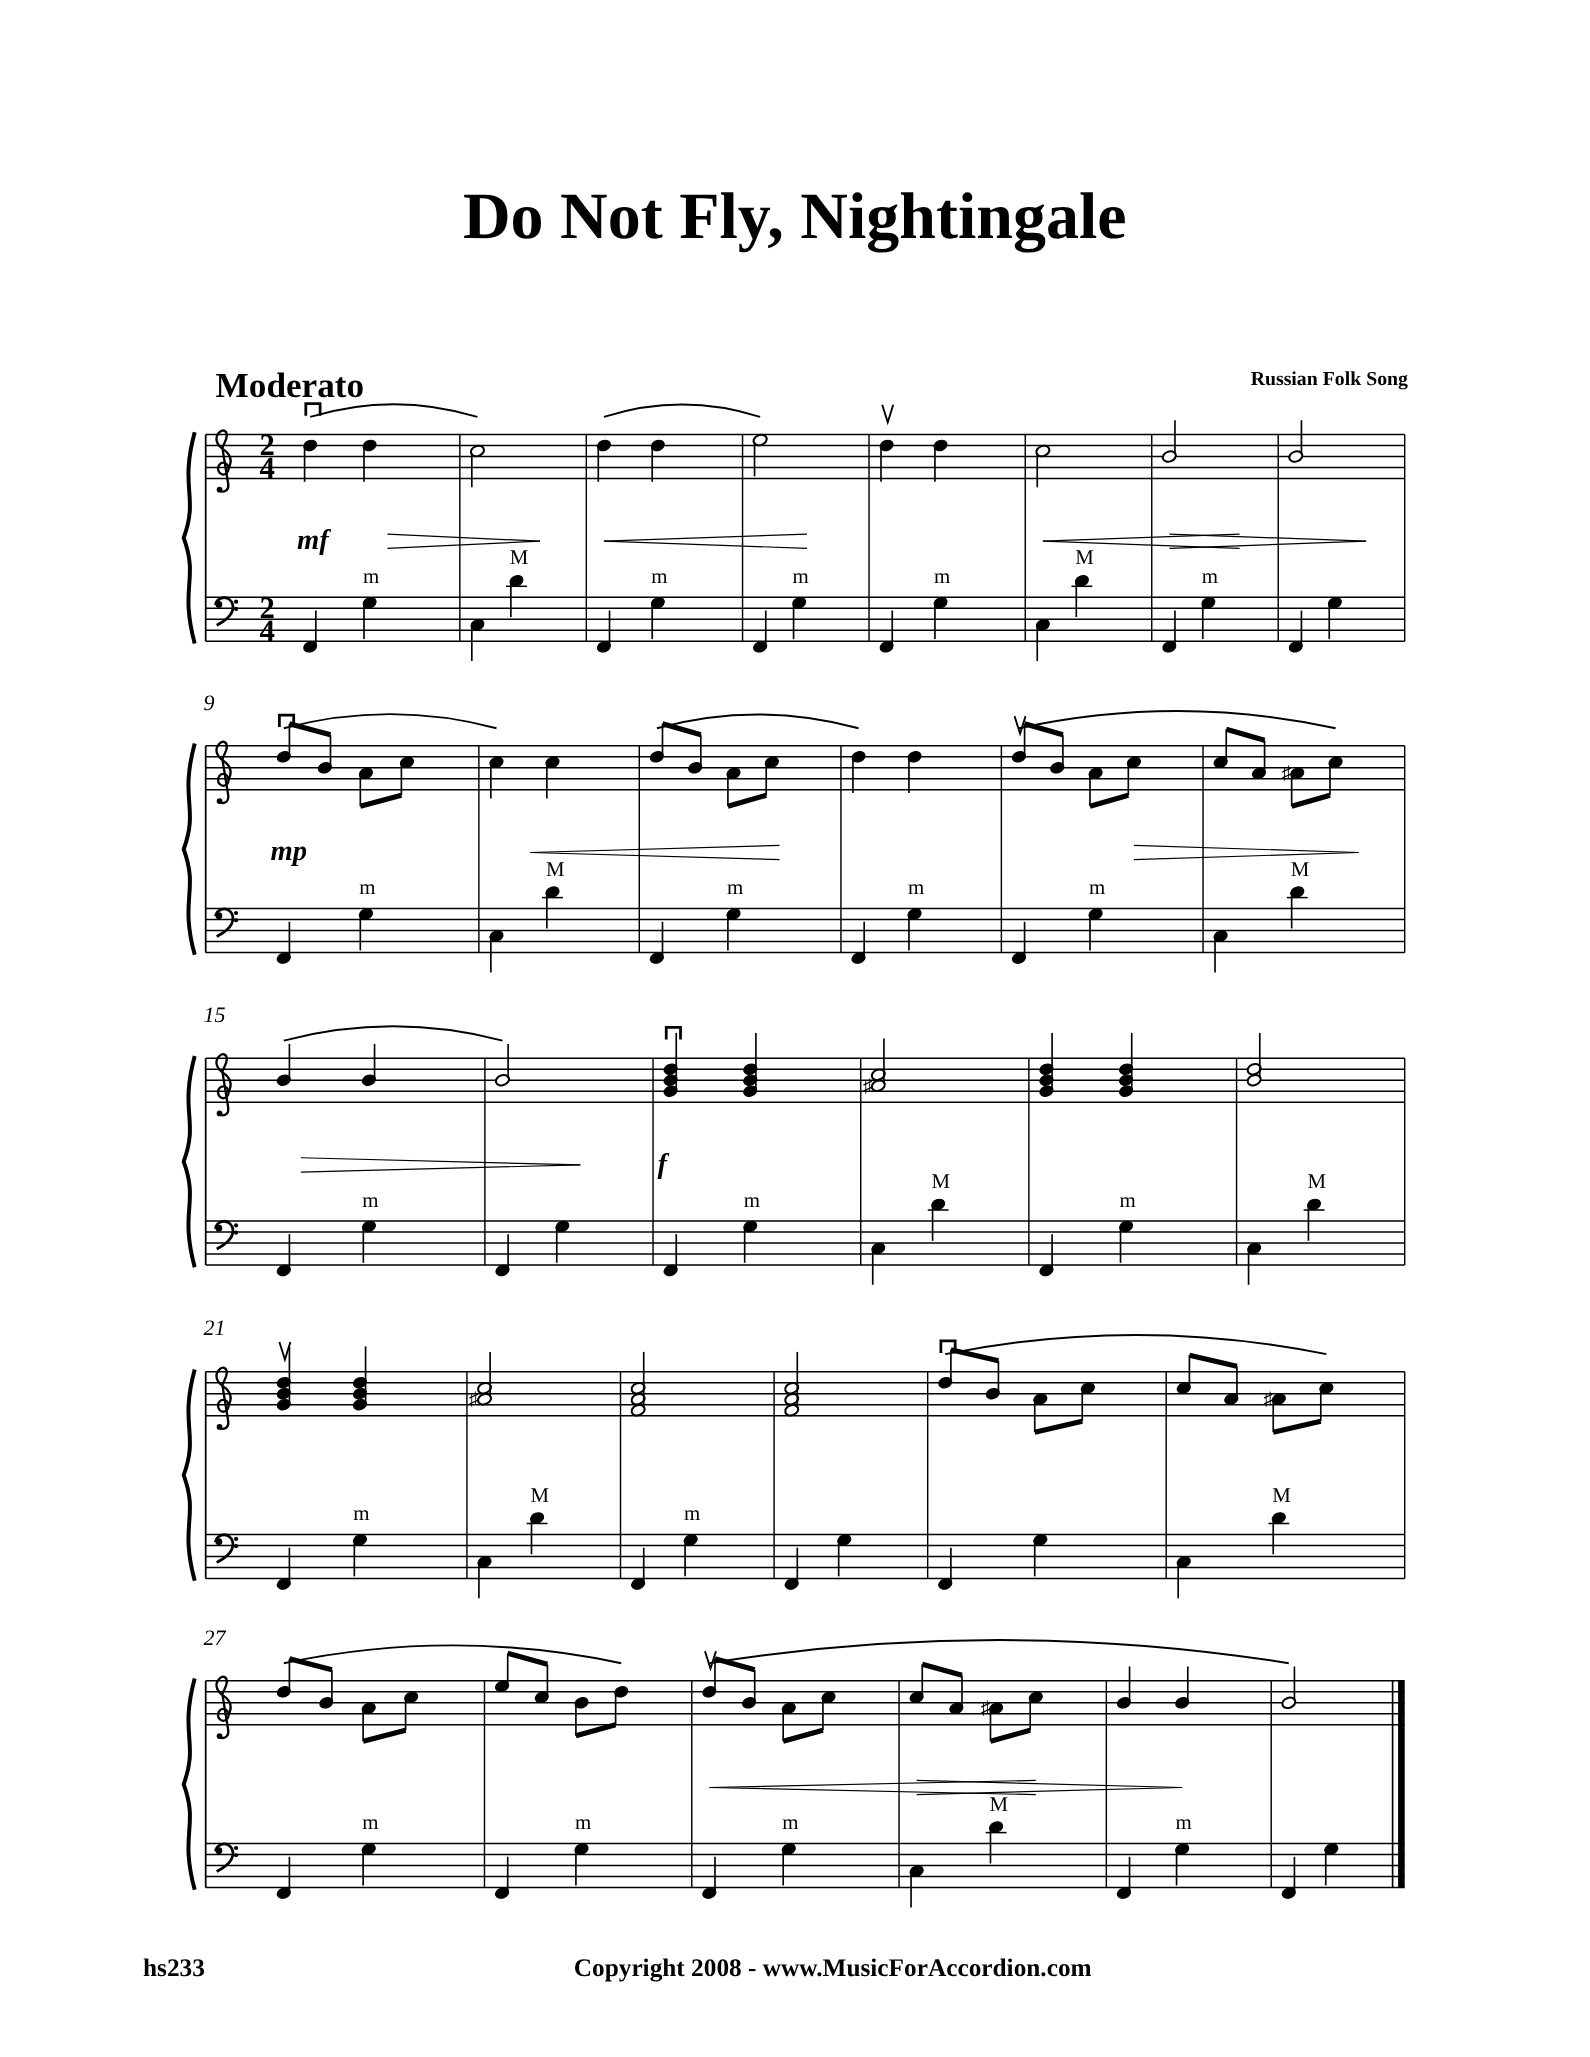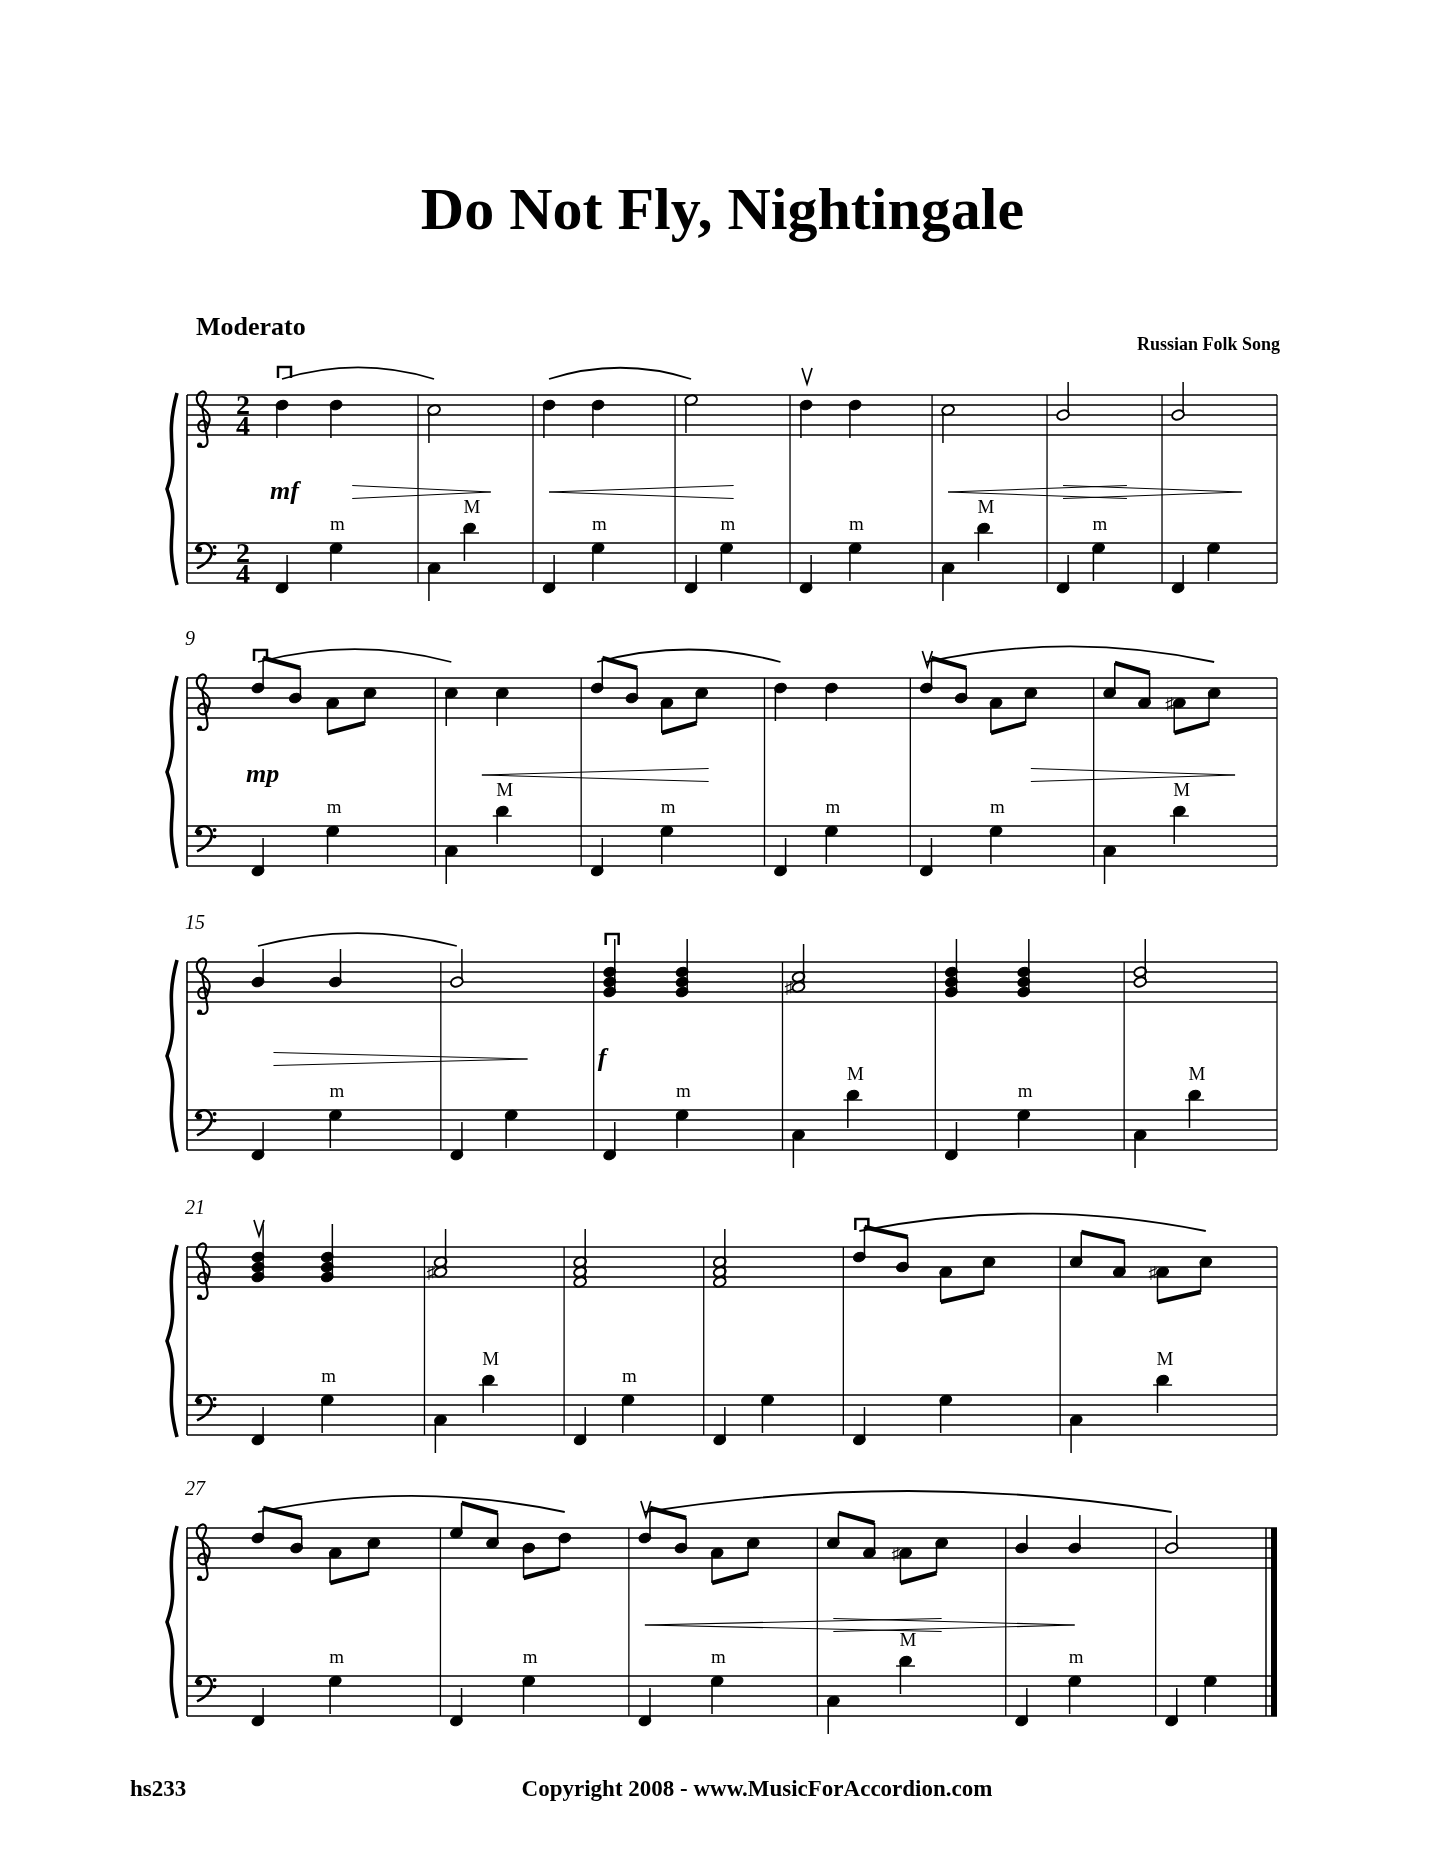--- a/index.html
+++ b/index.html
@@ -1,20 +1,20 @@
 <!DOCTYPE html>
 <html><head>
 <meta charset="utf-8">
 <style>
   html,body{margin:0;padding:0;background:#777;}
   #page{position:relative;width:1445px;height:1870px;background:#ffffff;margin:0 auto;
         font-family:"Liberation Serif", serif; color:#000; overflow:hidden;}
   .abs{position:absolute;}
-  #title{left:0;top:175px;width:1445px;text-align:center;font-size:60px;font-weight:bold;letter-spacing:0px;}
-  #tempo{left:196px;top:312px;font-size:26px;font-weight:bold;}
+  #title{left:0;top:162px;width:1445px;text-align:center;font-size:60px;font-weight:bold;letter-spacing:0px;}
+  #tempo{left:196px;top:332px;font-size:32px;font-weight:bold;}
   #attrib{left:0;top:334px;width:1280px;text-align:right;font-size:18px;font-weight:bold;}
   #footer-left{left:130px;top:1776px;font-size:23px;font-weight:bold;}
   #footer-center{left:0;top:1776px;width:1426px;text-align:center;font-size:23px;font-weight:bold;margin-left:44px;}
   #score{position:absolute;left:0;top:0;}
   svg text{font-family:"Liberation Serif", serif;}
 </style>
 </head>
 <body>
 
 <div id="page">

